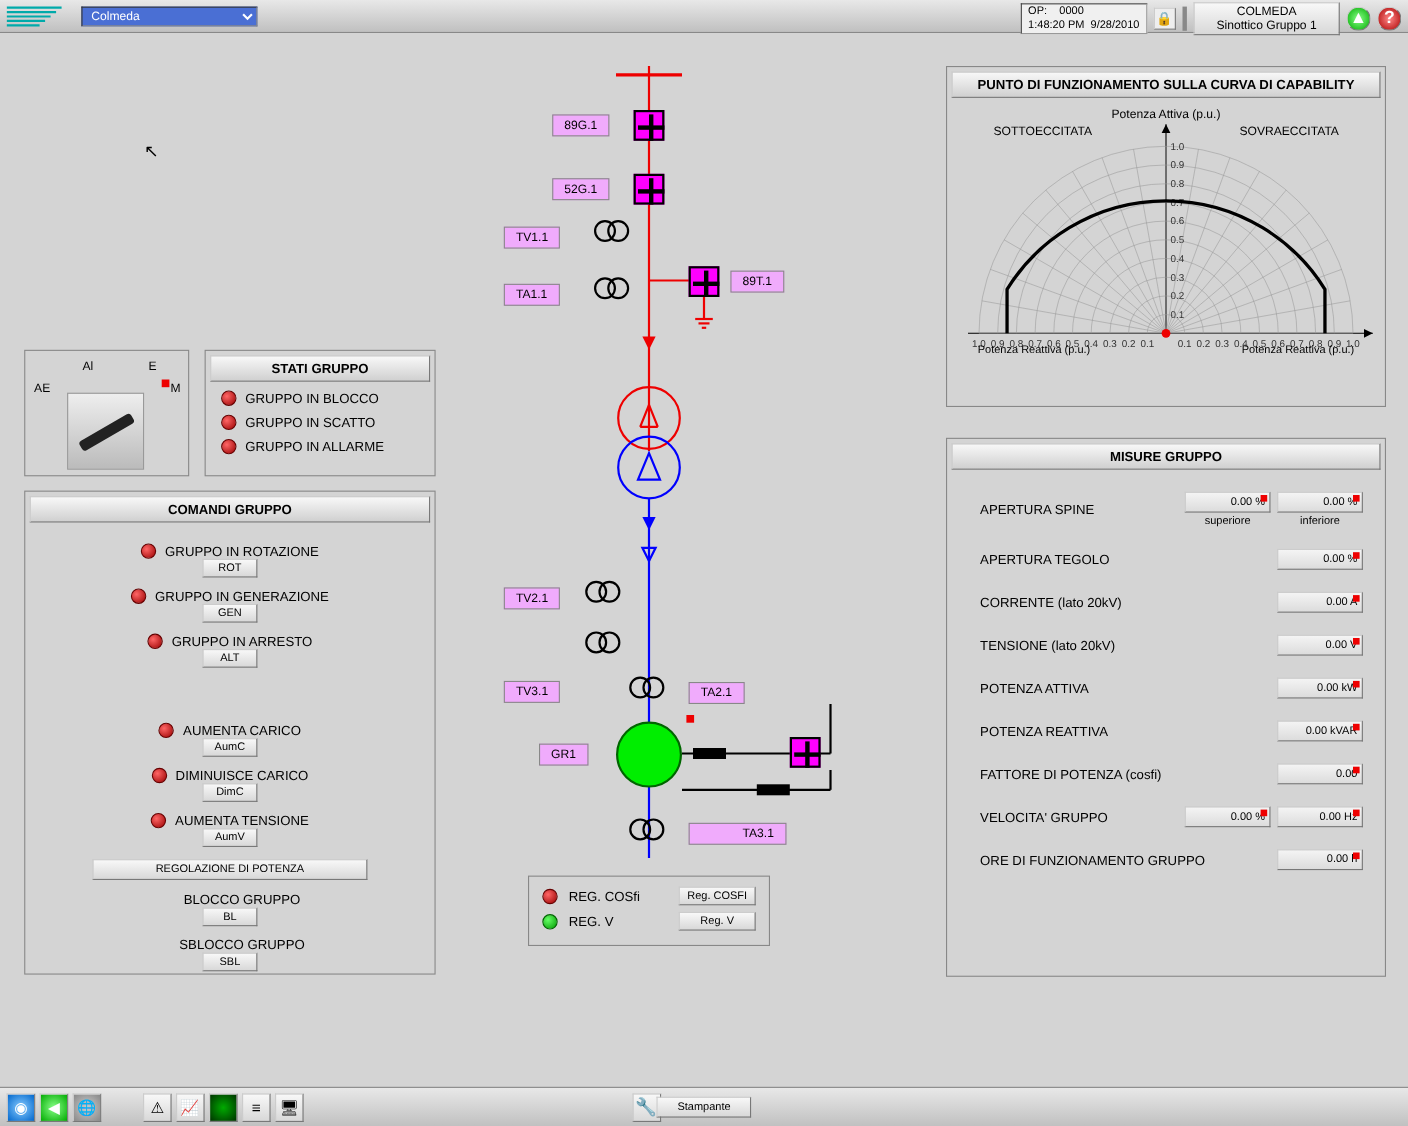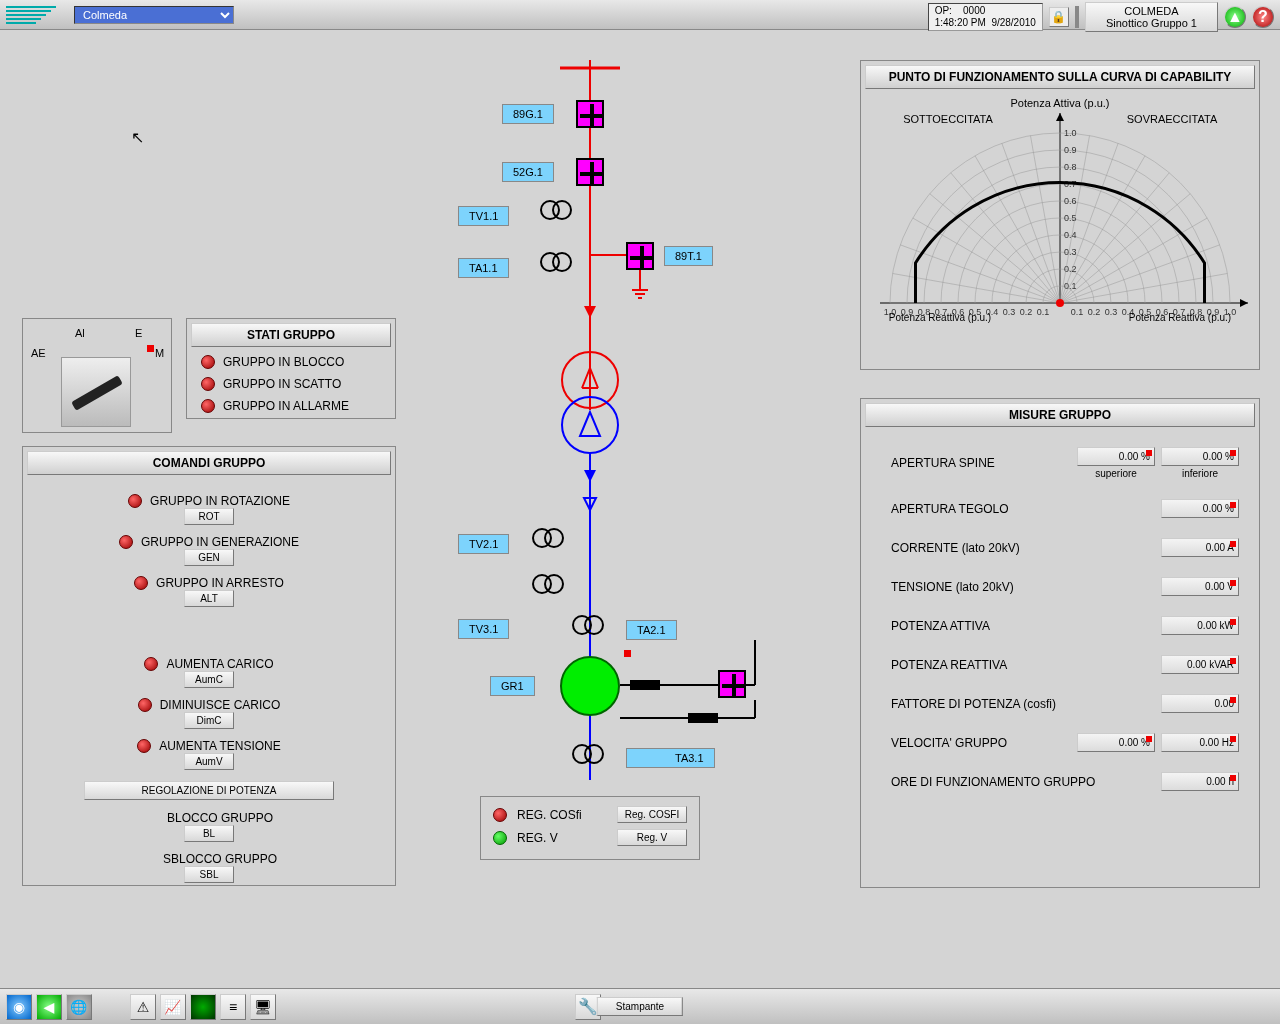--- a/index.html
+++ b/index.html
@@ -21,21 +21,21 @@
     .panel { position: absolute; background: #d4d4d4; border: 1px solid #888; }
     .panel-header { background: linear-gradient(#f8f8f8,#d0d0d0); border: 1px outset #ccc; font-size: 12px; font-weight: bold; text-align: center; padding: 4px; margin: 4px; }
     
     
     .selector { left: 22px; top: 318px; width: 150px; height: 115px; }
     .sel-lbl { position: absolute; font-size: 11px; }
     .knob { position: absolute; left: 38px; top: 38px; width: 70px; height: 70px; background: linear-gradient(#eee,#bbb); border: 1px solid #999; }
     .knob-bar { position:absolute; left:8px; top:30px; width:54px; height:10px; background:#222; transform: rotate(-30deg); border-radius:3px; }
     
     
-    .stati { left: 186px; top: 318px; width: 210px; height: 101px; }
+    .stati { left: 186px; top: 318px; width: 210px; height: 115px; }
     .status-row { display:flex; align-items:center; gap:8px; padding: 4px 14px; font-size: 12px; }
     .led { width: 14px; height: 14px; border-radius: 50%; background: radial-gradient(circle at 35% 35%, #f66, #900); border:1px solid #600; flex-shrink:0; }
     .led-green { background: radial-gradient(circle at 35% 35%, #6f6, #090); border-color:#060; }
     
     
     .comandi { left: 22px; top: 446px; width: 374px; height: 440px; }
     .cmd-row { display:flex; align-items:center; justify-content:space-between; padding: 5px 20px; font-size: 12px; flex-direction: column; }
     .cmd-label { display:flex; align-items:center; gap:8px; }
     .cmd-btn { font-size: 10px; padding: 2px 0; width: 50px; background: linear-gradient(#f8f8f8,#d8d8d8); border: 1px outset #ccc; cursor:pointer; }
     .wide-btn { width: 250px; font-size: 10px; padding: 3px 0; background: linear-gradient(#f8f8f8,#d8d8d8); border: 1px outset #ccc; margin: 6px auto; display:block; }
@@ -49,21 +49,21 @@
     .misure { right: 20px; top: 398px; width: 400px; height: 490px; }
     .measure-row { display:flex; align-items:center; justify-content:space-between; padding: 10px 20px 10px 30px; font-size: 12px; }
     .val-box { background: linear-gradient(#f4f4f4,#dcdcdc); border: 1px outset #ccc; font-size: 10px; padding: 3px 4px; width: 78px; text-align:right; position:relative; }
     .val-box::after { content:''; position:absolute; top:2px; right:2px; width:6px; height:6px; background:#e00; }
     .double-val { display:flex; gap: 6px; }
     .val-col { display:flex; flex-direction:column; align-items:center; }
     .val-sub { font-size: 10px; margin-top:2px; }
     
     
     .schematic { position:absolute; left: 410px; top: 60px; width: 400px; height: 820px; }
-    .sch-label { position:absolute; background:#7dd3fc; border:1px solid #888; font-size:11px; padding:3px 10px; }
+    .sch-label { position:absolute; background:#f0abfc; border:1px solid #888; font-size:11px; padding:3px 10px; }
     .breaker { position:absolute; width:28px; height:28px; background:#f0f; border:2px solid #000; }
     .breaker::before, .breaker::after { content:''; position:absolute; background:#000; }
     .breaker::before { left:12px; top:2px; width:4px; height:24px; }
     .breaker::after { left:2px; top:12px; width:24px; height:4px; }
     .coil-pair { position:absolute; }
     .coil { width:20px; height:20px; border:2px solid #000; border-radius:50%; display:inline-block; }
     .gen-circle { position:absolute; width:60px; height:60px; border-radius:50%; background:#0e0; border:2px solid #060; }
     
     
     .reg-box { position:absolute; left: 480px; top: 796px; width: 220px; height: 64px; background:#d4d4d4; border:1px solid #888; padding:6px; }

